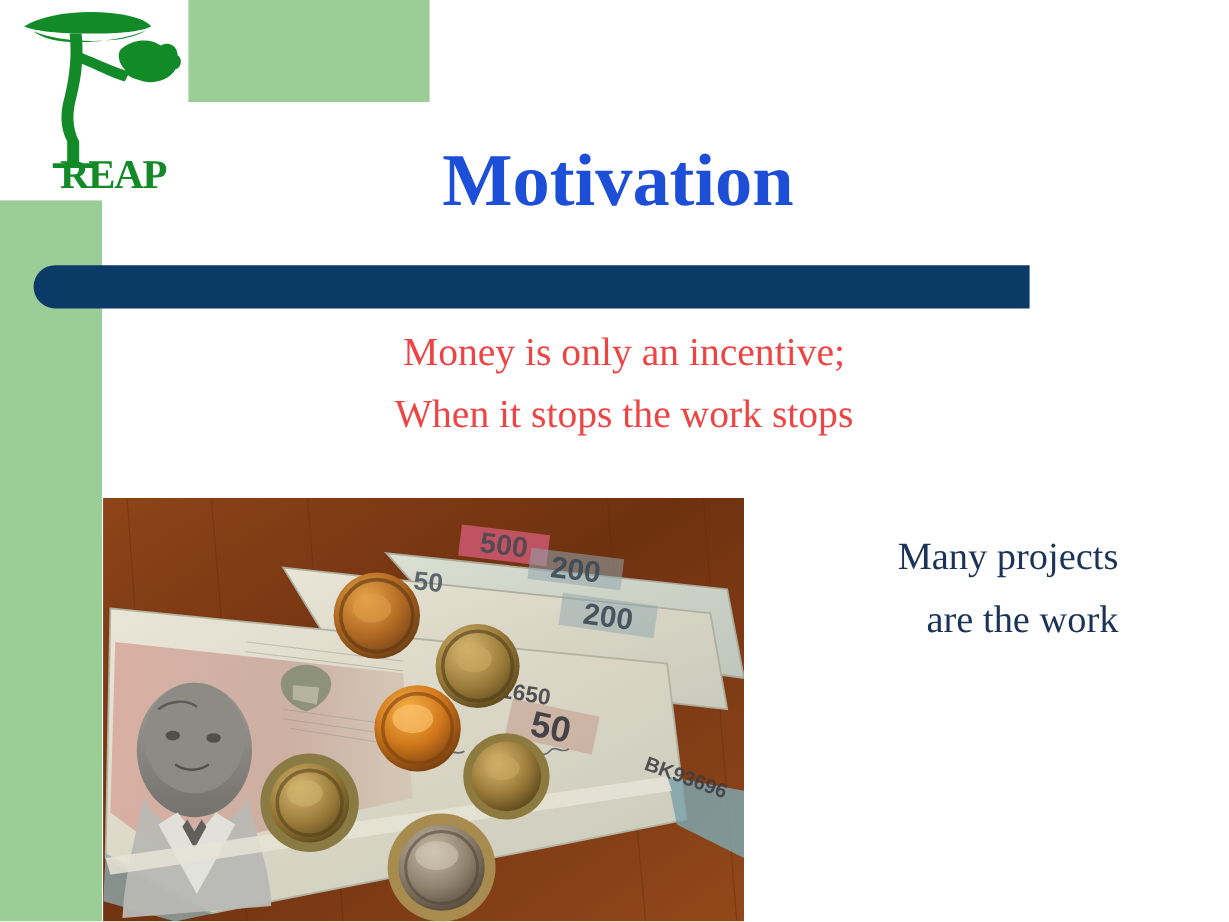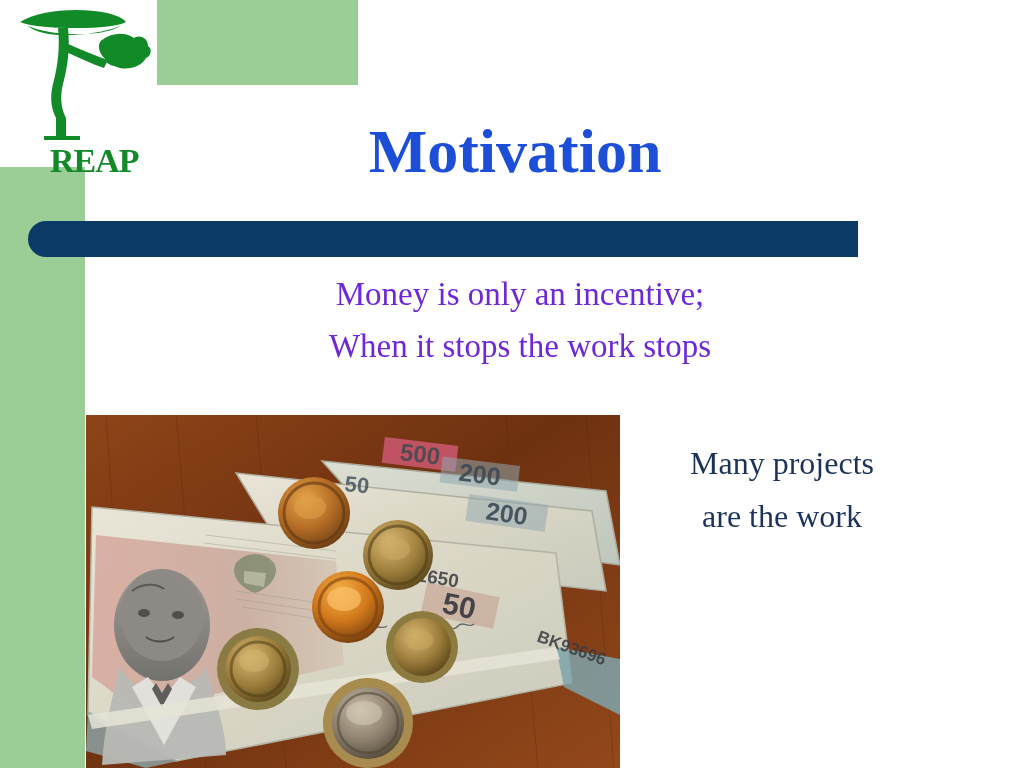--- a/index.html
+++ b/index.html
@@ -48,21 +48,20 @@
   .logo-wordmark {
     position: absolute;
     left: 36px;
     top: 124px;
     font-family: "Liberation Serif", "DejaVu Serif", serif;
     font-weight: bold;
     font-size: 34px;
     line-height: 34px;
     color: #128A28;
     letter-spacing: -1px;
-    margin-top: 14px;
   }
 
   
   .slide-title {
     position: absolute;
     left: 120px;
     top: 116px;
     width: 790px;
     text-align: center;
     color: #1d4ed8;
@@ -87,34 +86,34 @@
     border-bottom-right-radius: 0;
   }
 
   
   .quote-block {
     position: absolute;
     left: 180px;
     top: 268px;
     width: 680px;
     text-align: center;
-    color: #6d28d9;
+    color: #ef4444;
     font-family: "Liberation Serif", "DejaVu Serif", serif;
     font-size: 33px;
     line-height: 52px;
   }
   .quote-line { white-space: nowrap; }
 
   
   .caption-block {
     position: absolute;
     left: 632px;
     top: 437px;
     width: 300px;
-    text-align: center;
+    text-align: right;
     color: #1B3359;
     font-family: "Liberation Serif", "DejaVu Serif", serif;
     font-size: 32px;
     line-height: 53px;
   }
   .caption-line { white-space: nowrap; }
 
   
   .photo {
     position: absolute;

